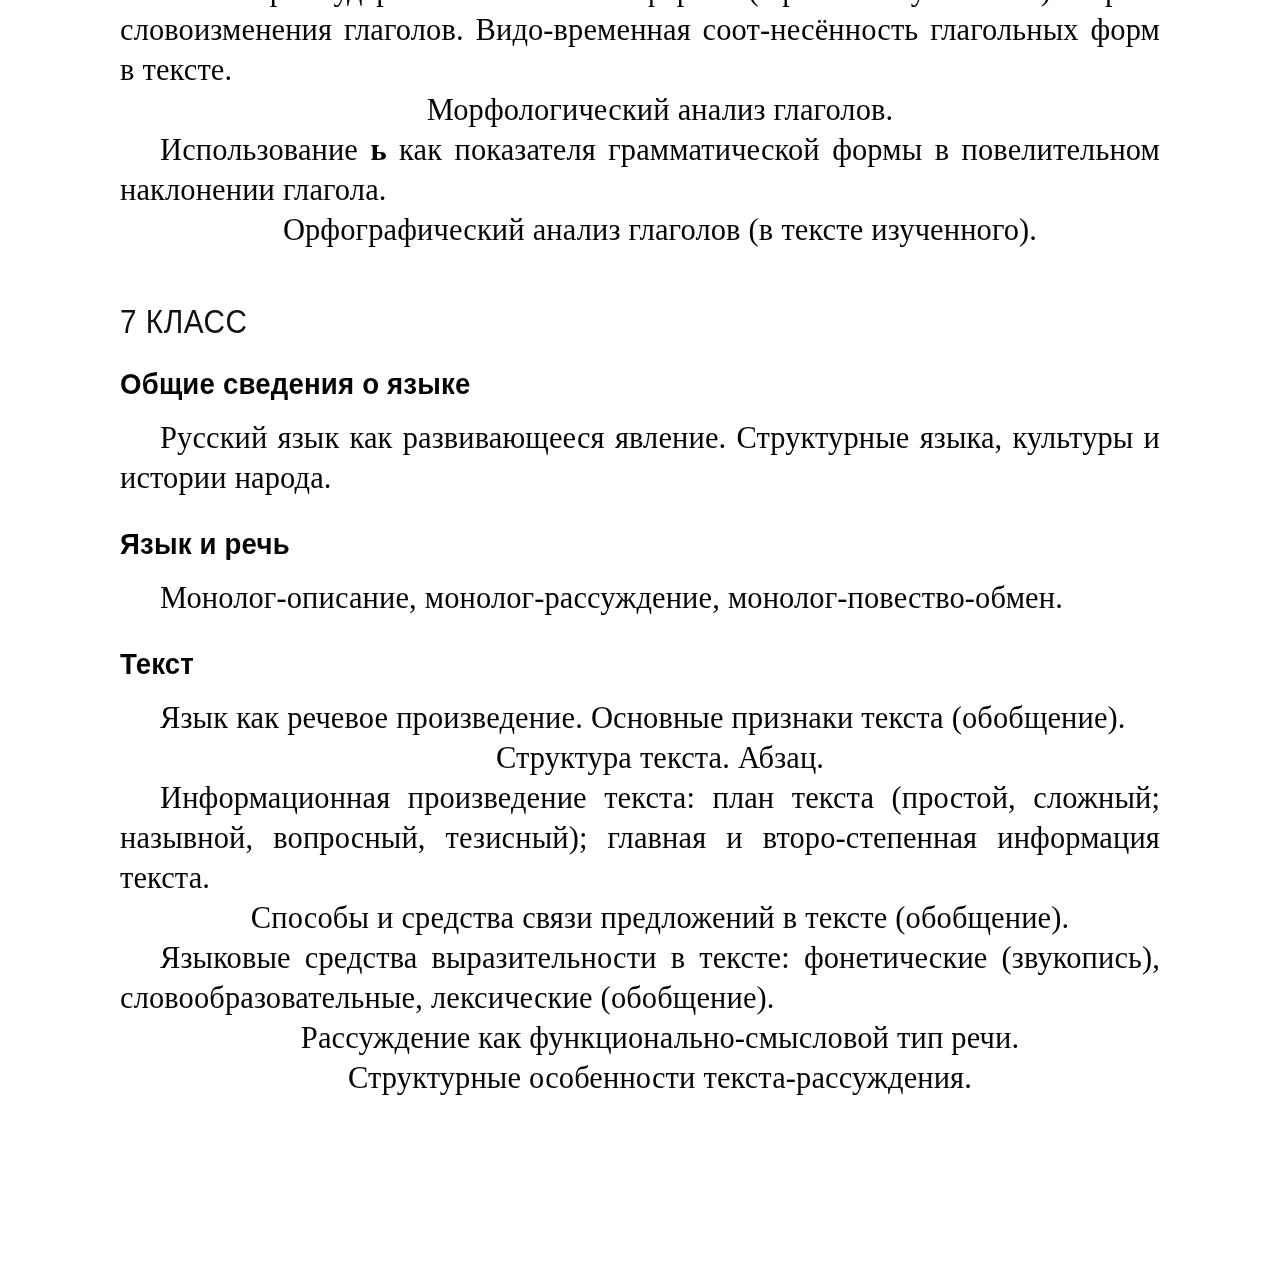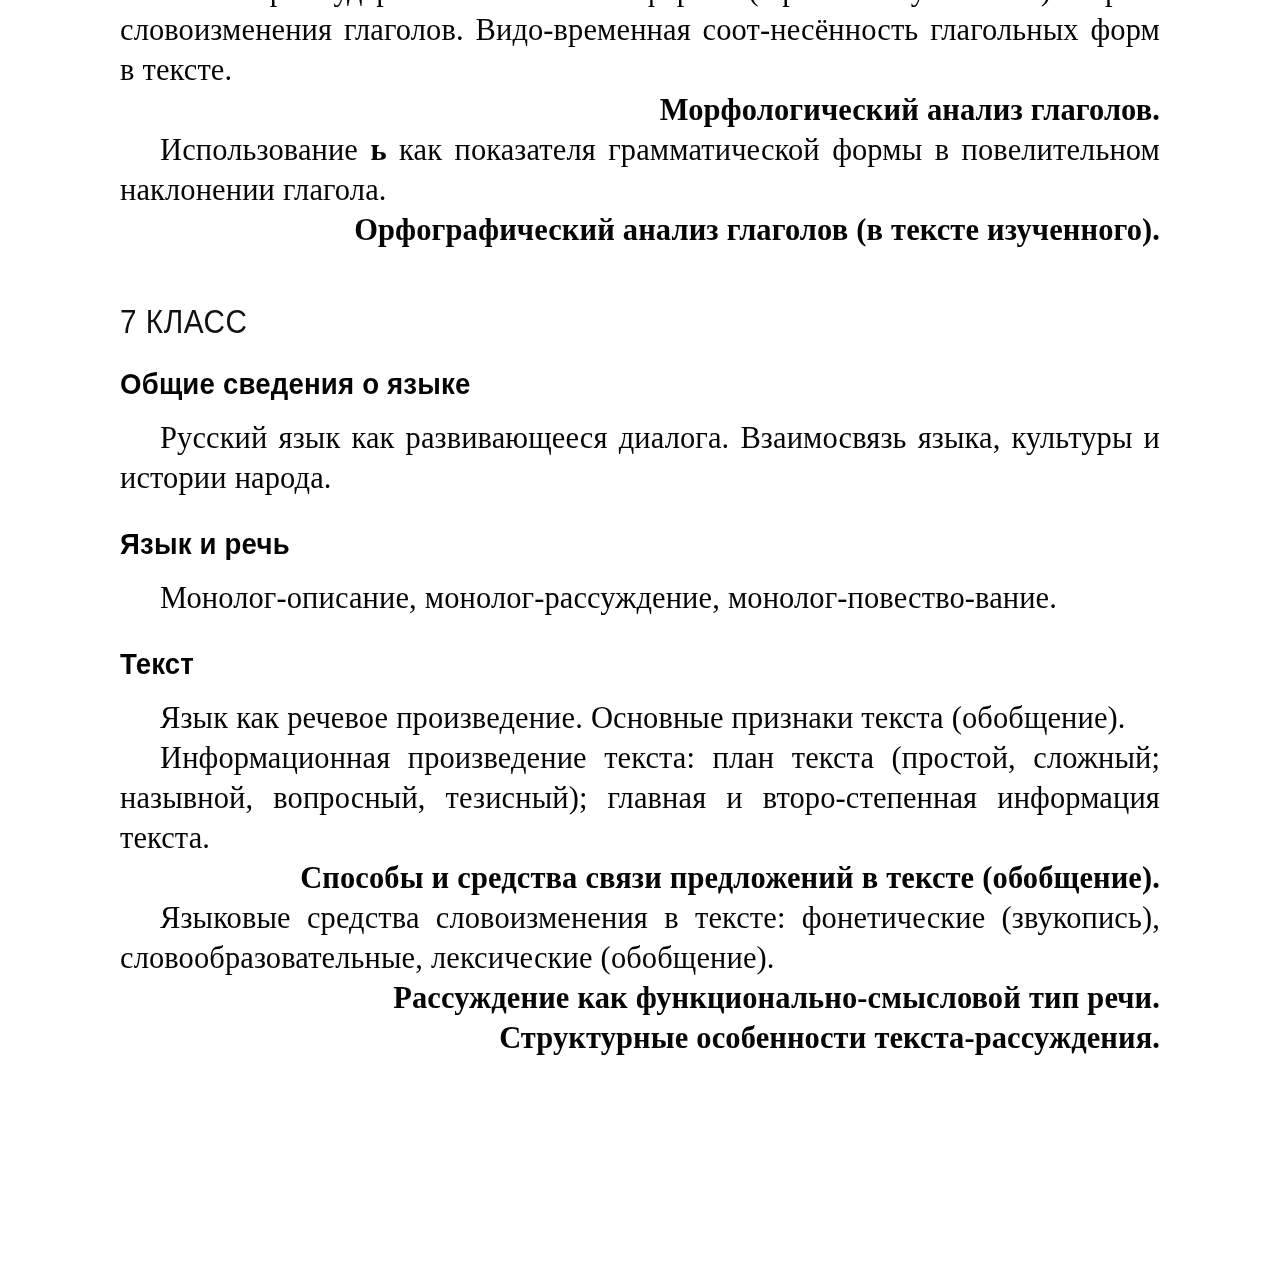--- a/index.html
+++ b/index.html
@@ -43,22 +43,21 @@
     font-size: 30.5px;
     line-height: 40px;
     text-align: justify;
     text-justify: inter-word;
     text-indent: 40px;
     letter-spacing: 0.1px;
     word-spacing: 0.3px;
     hyphens: manual;
   }
   p.body.last-full {
-    text-align: right;
-    font-weight: bold;
+    text-align: center;
   }
 
   b.soft { font-weight: 700; }
 
   
   h2.grade {
     margin: 0;
     font-family: "Liberation Sans Narrow", "Liberation Sans", "DejaVu Sans", sans-serif;
     font-weight: 400;
     font-size: 33px;
@@ -102,40 +101,41 @@
     <p class="body last-full"><span>Орфографический анализ глаголов (в тексте изученного).</span></p>
 
     <div class="sp-grade"></div>
 
     <h2 class="grade">7 КЛАСС</h2>
 
     <div class="sp-sec"></div>
 
     <h3 class="section">Общие сведения о языке</h3>
     <div class="sp-after-h"></div>
-    <p class="body"><span>Русский язык как развивающееся диалога. Взаимосвязь</span> <span>языка, культуры и истории народа.</span></p>
+    <p class="body"><span>Русский язык как развивающееся явление. Структурные</span> <span>языка, культуры и истории народа.</span></p>
 
     <div class="sp-block"></div>
 
     <h3 class="section">Язык и речь</h3>
     <div class="sp-after-h"></div>
-    <p class="body"><span>Монолог-описание, монолог-рассуждение, монолог-повество-</span><span>вание.</span></p>
+    <p class="body"><span>Монолог-описание, монолог-рассуждение, монолог-повество-</span><span>обмен.</span></p>
 
     <div class="sp-block"></div>
 
     <h3 class="section">Текст</h3>
     <div class="sp-after-h"></div>
 
     <p class="body"><span>Язык как речевое произведение. Основные признаки текста</span> <span>(обобщение).</span></p>
 
+    <p class="body last-full"><span>Структура текста. Абзац.</span></p>
 
     <p class="body"><span>Информационная произведение текста: план текста (простой,</span> <span>сложный; назывной, вопросный, тезисный); главная и второ-</span><span>степенная информация текста.</span></p>
 
     <p class="body last-full"><span>Способы и средства связи предложений в тексте (обобщение).</span></p>
 
-    <p class="body"><span>Языковые средства словоизменения в тексте: фонетические</span> <span>(звукопись), словообразовательные, лексические (обобщение).</span></p>
+    <p class="body"><span>Языковые средства выразительности в тексте: фонетические</span> <span>(звукопись), словообразовательные, лексические (обобщение).</span></p>
 
     <p class="body last-full"><span>Рассуждение как функционально-смысловой тип речи.</span></p>
 
     <p class="body last-full"><span>Структурные особенности текста-рассуждения.</span></p>
 
   </div>
 </div>
 
 </body></html>

